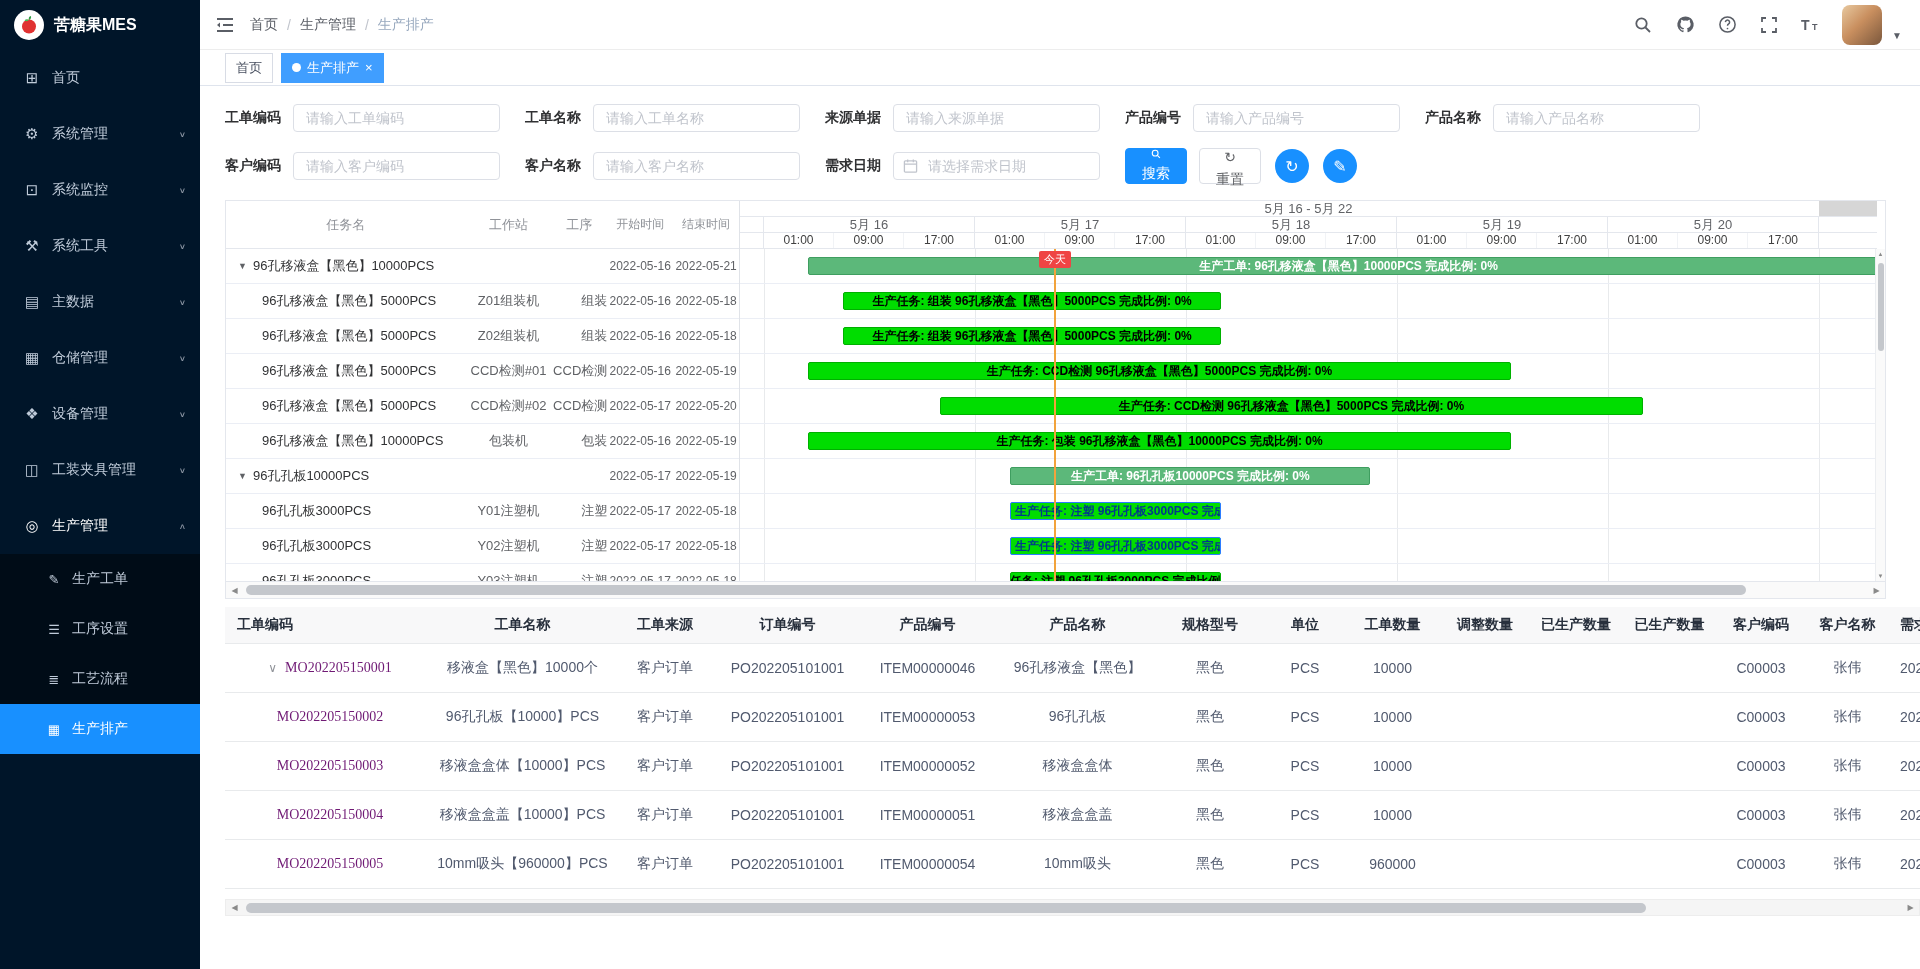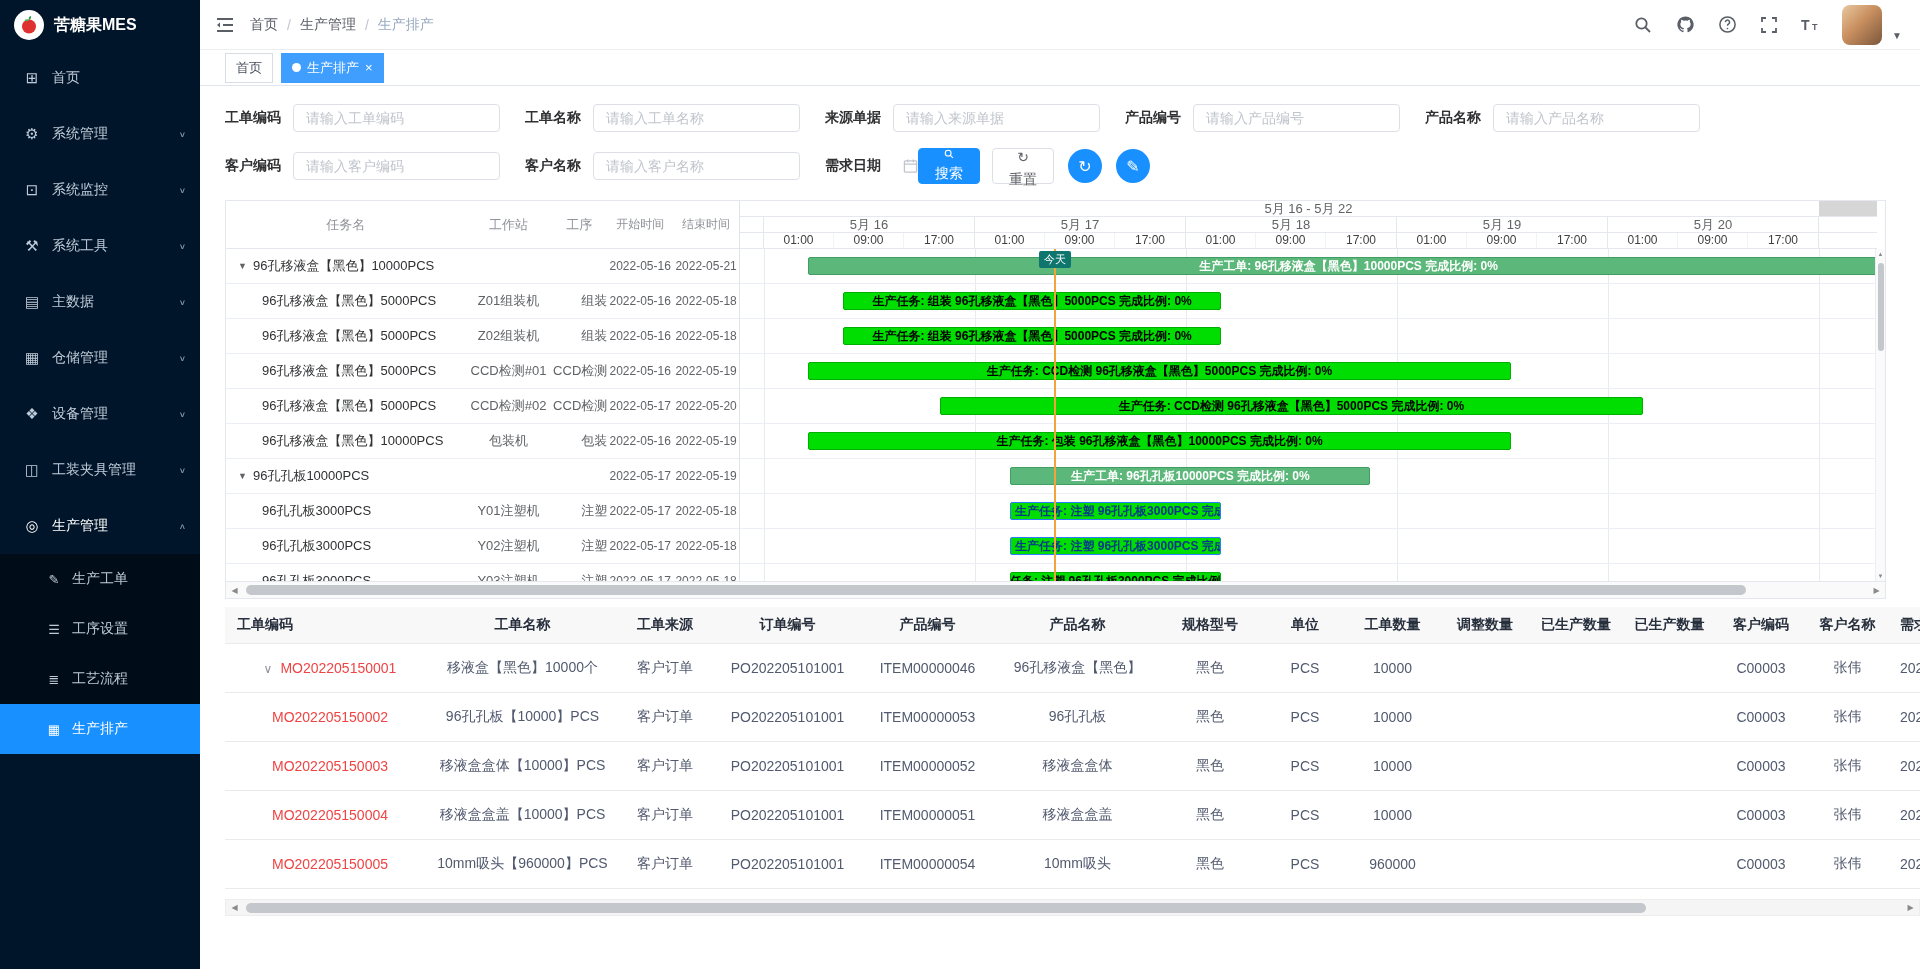--- a/index.html
+++ b/index.html
@@ -81,21 +81,21 @@
   .tl-days,.tl-hours{height:16px;display:flex;border-bottom:1px solid #e4e7ed;font-size:12px;color:#606266;}
   .tl-stub{width:24px;border-right:1px solid #e4e7ed;flex-shrink:0;}
   .tl-day{width:211px;text-align:center;line-height:15px;border-right:1px solid #e4e7ed;flex-shrink:0;font-size:13px;}
   .tl-hourgroup{width:211px;display:flex;border-right:1px solid #e4e7ed;flex-shrink:0;}
   .tl-hour{width:70.33px;text-align:center;line-height:15px;color:#404040;border-right:1px solid #f1f3f6;}
   .tl-hour:last-child{border-right:none;}
   .tl-body{position:relative;height:332px;overflow:hidden;}
   .vline{position:absolute;top:0;bottom:0;width:1px;background:#e8eaec;}
   .hline{position:absolute;left:0;right:0;height:1px;background:#ebeef5;}
   .today-line{position:absolute;top:0;bottom:0;width:2px;background:#f2a33c;z-index:6;}
-  .today-badge{position:absolute;top:2px;transform:translateX(-50%);background:#0f766e;color:#fff;font-size:11px;padding:1px 5px;border-radius:2px;z-index:7;white-space:nowrap;}
+  .today-badge{position:absolute;top:2px;transform:translateX(-50%);background:#ef4444;color:#fff;font-size:11px;padding:1px 5px;border-radius:2px;z-index:7;white-space:nowrap;}
   .bar{position:absolute;height:18px;border-radius:2px;display:flex;align-items:center;justify-content:center;font-size:12px;font-weight:bold;white-space:nowrap;overflow:hidden;padding:0 4px;z-index:3;}
   .bar.task{background:#00dd00;border:1px solid #00b000;color:#000;}
   .bar.summary{background:#5cb87a;border:1px solid #3f9e60;color:#fff;}
   .bar.task-selected{background:#00dd00;border:1px solid #2b7cff;color:#003a8c;justify-content:flex-start;}
 
   
   .hscroll{height:17px;background:#fafafa;border-top:1px solid #e4e7ed;position:relative;}
   .hs-arrow{position:absolute;top:0;width:17px;height:16px;color:#8a8a8a;font-size:8px;display:flex;align-items:center;justify-content:center;cursor:pointer;}
   .hs-arrow.left{left:0;}
   .hs-arrow.right{right:0;}
@@ -106,21 +106,21 @@
   .vs-thumb{position:absolute;left:2px;top:14px;width:6px;height:88px;background:#c4c7cc;border-radius:3px;cursor:pointer;}
   .vs-arrow.down{position:absolute;bottom:0;left:0;right:0;}
 
   
   .orders-wrap{width:1695px;margin-top:8px;overflow:hidden;}
   table.orders{border-collapse:collapse;table-layout:fixed;width:1795px;}
   table.orders th{height:36px;background:#f8f8f9;color:#28303d;font-size:14px;font-weight:bold;border-bottom:1px solid #e8eaec;text-align:center;white-space:nowrap;overflow:hidden;}
   table.orders th:first-child{text-align:left;padding-left:12px;}
   table.orders th:last-child,table.orders td:last-child{text-align:left;padding-left:10px;}
   table.orders td{height:49px;border-bottom:1px solid #e8eaec;font-size:14px;color:#515a6e;text-align:center;white-space:nowrap;overflow:hidden;}
-  .wo-link{color:#ef4444;cursor:pointer;}
+  .wo-link{color:#701a75;cursor:pointer;font-family:Liberation Serif, serif;}
   .row-chevron{color:#909399;font-size:12px;margin-right:8px;cursor:pointer;}
   .orders-wrap .hscroll{margin-top:10px;border:1px solid #ededed;background:#f5f5f5;}
 </style>
 </head>
 <body>
 
 <div class="app">
   <aside class="sidebar">
     <div class="logo">
       <span class="logo-badge">
@@ -292,20 +292,21 @@
             <input placeholder="请输入客户名称" style="">
           </div>
           <div class="field date-field">
             <label class="field-label">需求日期</label>
             <span class="date-icon">
               <svg width="15" height="15" viewBox="0 0 16 16" fill="none" stroke="#c0c4cc" stroke-width="1.4">
                 <rect x="1.5" y="2.5" width="13" height="12" rx="1"></rect>
                 <path d="M1.5 6h13M5 1v3M11 1v3"></path>
               </svg>
             </span>
+            <input placeholder="请选择需求日期" style="">
           </div>
           <button class="btn btn-primary">
             <svg width="14" height="14" viewBox="0 0 18 18" fill="none" stroke="#fff" stroke-width="2">
               <circle cx="7.5" cy="7.5" r="5.2"></circle>
               <path d="M11.5 11.5 16 16"></path>
             </svg>
             <span>搜索</span>
           </button>
           <button class="btn btn-default">
             <span>↻</span>

